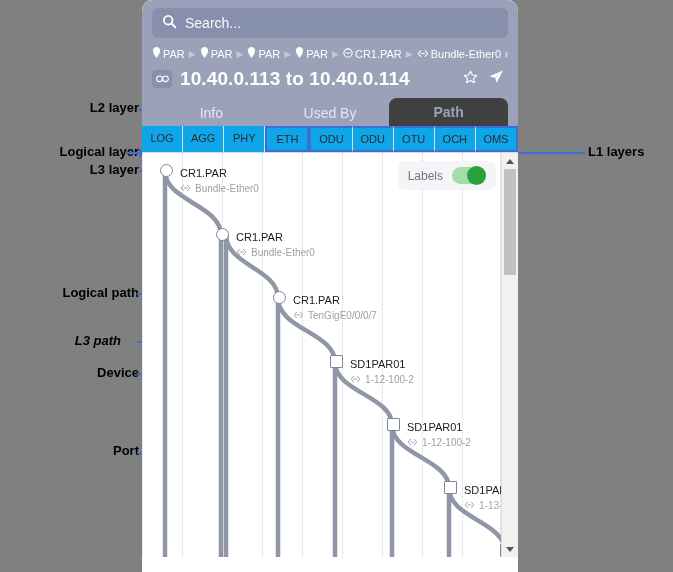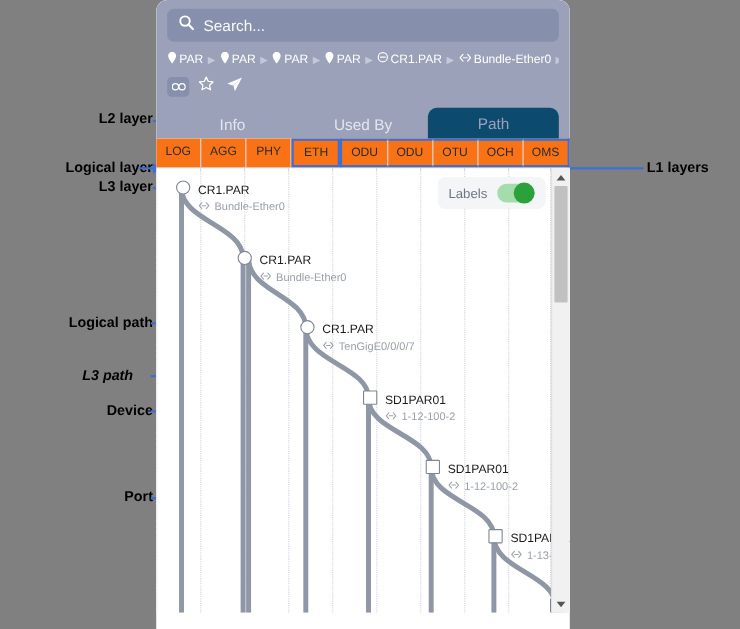--- a/index.html
+++ b/index.html
@@ -88,28 +88,28 @@
   }
   .title-actions{display:flex;align-items:center;gap:10px;padding-right:4px;}
 
   
   .tabs{display:flex;align-items:flex-end;height:28px;margin-top:4px;}
   .tab{
     flex:1;text-align:center;font-size:14px;color:#e3e6ef;
     line-height:26px;height:26px;
   }
   .tab.active{
-    background:#0c4a6e;color:#9aa1b8;
+    background:#404040;color:#9aa1b8;
     border-top-left-radius:8px;border-top-right-radius:8px;
-    height:28px;line-height:28px;
+    height:28px;line-height:28px;font-weight:bold;
   }
 
   
   .layer-bar{
-    display:flex;height:26px;background:#f97316;
+    display:flex;height:26px;background:#0ea5e9;
     border-bottom:1px solid #d8dae0;
   }
   .layer-btn{
     flex:1;text-align:center;font-size:11px;color:#2b2b2b;
     line-height:25px;border-right:1px solid #dcdee3;
     position:relative;
   }
   .layer-btn:last-child{border-right:none;}
   .layer-btn.sel-single{
     border:2px solid #3b6fd4;line-height:22px;
@@ -289,20 +289,21 @@
       <span class="bc-sep">▶</span>
     </div>
 
     <div class="title-row">
       <span class="link-chip">
         <svg width="13" height="8" viewBox="0 0 16 9">
           <rect x="0.8" y="0.8" width="7" height="7" rx="3.5" fill="none" stroke="#fff" stroke-width="1.4"></rect>
           <rect x="8.2" y="0.8" width="7" height="7" rx="3.5" fill="none" stroke="#fff" stroke-width="1.4"></rect>
         </svg>
       </span>
+      <span class="title-text">10.40.0.113 to 10.40.0.114</span>
       <span class="title-actions">
         <span>
           <svg width="15" height="15" viewBox="0 0 16 16">
             <path d="M8 1.2l2 4.2 4.6.5-3.4 3.1.95 4.5L8 11.2 3.85 13.5l.95-4.5L1.4 5.9 6 5.4z" fill="none" stroke="#fff" stroke-width="1.2" stroke-linejoin="round"></path>
           </svg>
         </span>
         <span>
           <svg width="16" height="16" viewBox="0 0 16 16">
             <path d="M15 1.5L1.5 7.2l5.2 1.6L15 1.5zM15 1.5L8.5 14l-1.3-5.2L15 1.5z" fill="#fff"></path>
           </svg>

